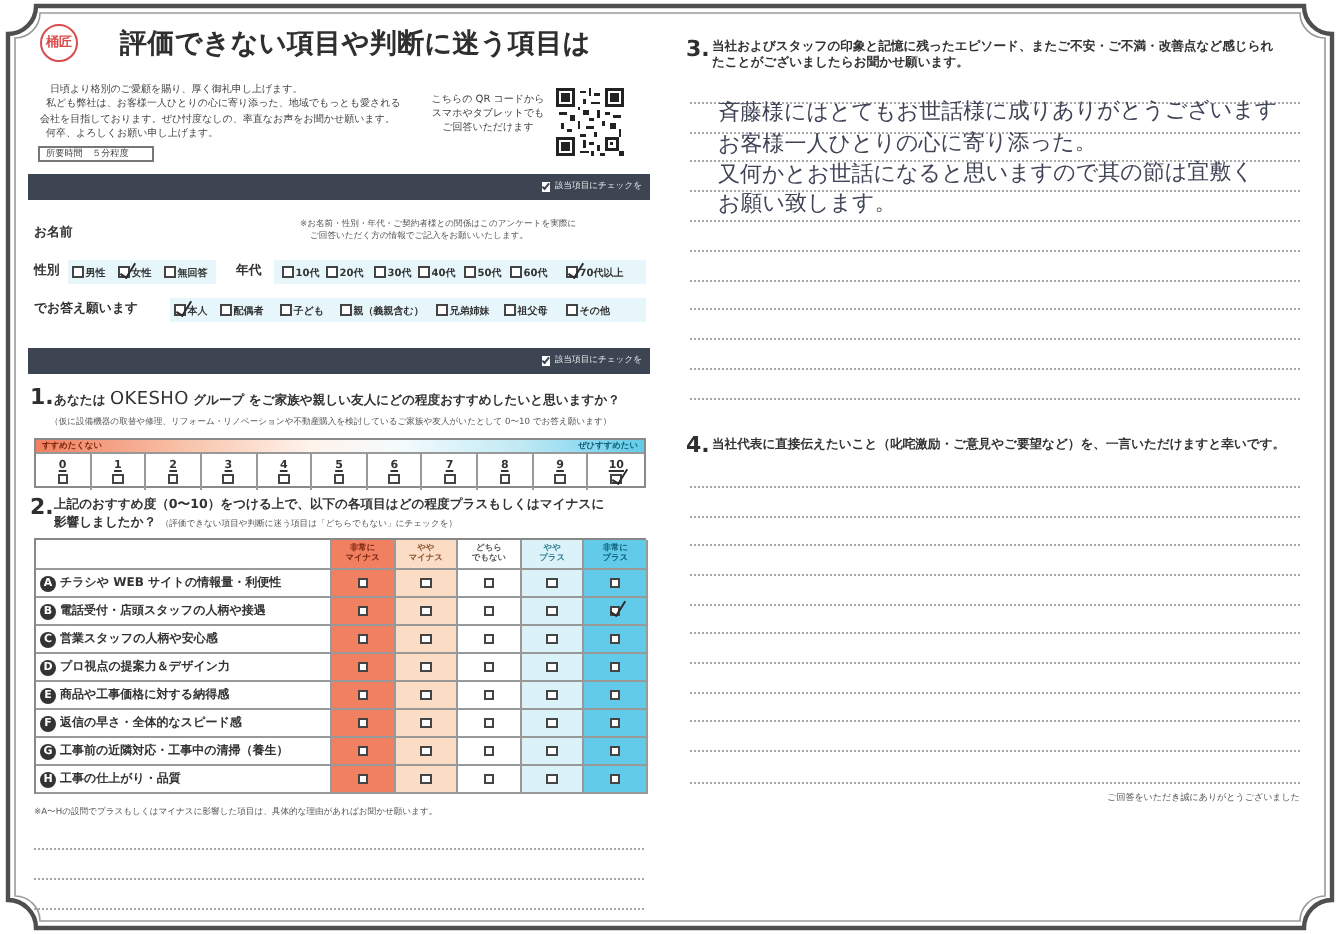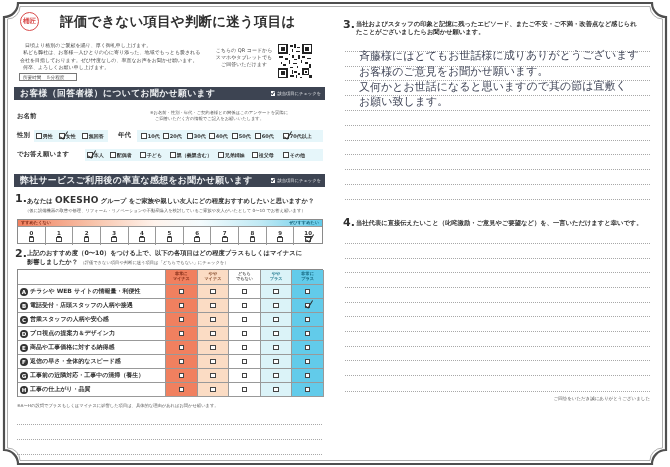--- a/index.html
+++ b/index.html
@@ -33,21 +33,21 @@
   .note div{white-space:nowrap;}
   .band{position:absolute;background:#e6f6fa;height:12px;}
   .opt{position:absolute;display:flex;align-items:center;gap:1.2px;font-size:5px;font-weight:bold;color:#333;height:8px;white-space:nowrap;}
   .cb{position:relative;display:inline-block;width:5.6px;height:5.6px;border:0.7px solid #444;background:#fff;box-sizing:border-box;flex:none;}
   .cb.checked::after{content:"";position:absolute;left:1.6px;top:-4.5px;width:2.6px;height:8px;border-right:0.9px solid #2b2b2b;border-bottom:0.9px solid #2b2b2b;transform:rotate(32deg);}
   .namefield{position:absolute;left:40px;top:112px;width:100px;height:9px;font-size:6px;}
 
   
   .qnum{position:absolute;font-size:11px;font-weight:bold;color:#2f2f2f;line-height:11px;}
   .qtxt{position:absolute;font-size:6.3px;font-weight:bold;color:#333;white-space:nowrap;line-height:8px;}
-  .qtxt .brand{font-size:9px;font-weight:700;letter-spacing:0.2px;}
+  .qtxt .brand{font-size:9px;font-weight:400;letter-spacing:0.2px;}
   .qsub{position:absolute;font-size:4.3px;color:#555;white-space:nowrap;}
 
   
   .scale{position:absolute;left:17px;top:219px;width:306px;height:25px;border:0.7px solid #8a8a8a;box-sizing:border-box;}
   .strip{position:relative;height:6px;background:linear-gradient(to right,#f0805f 0%,#f8c4ab 25%,#fff3ec 45%,#f4fbfd 60%,#bfe9f4 80%,#62cbea 100%);}
   .strip span{position:absolute;top:0;font-size:4.2px;line-height:6px;font-weight:bold;white-space:nowrap;}
   .strip .lo{left:3px;color:#7a2410;}
   .strip .hi{right:3px;color:#0d5d75;}
   .cells{display:grid;grid-template-columns:repeat(11,1fr);height:17.6px;border-top:0.6px solid #999;}
   .cell{border-right:0.6px solid #999;display:flex;flex-direction:column;align-items:center;justify-content:center;gap:1px;}
@@ -136,21 +136,20 @@
       <rect x="12" y="20" width="2" height="1"></rect>
     <rect x="15" y="21" width="1" height="2"></rect>
       <rect x="9" y="23" width="3" height="1"></rect>
       <rect x="13" y="23" width="1" height="2"></rect>
     <rect x="16" y="24" width="2" height="1"></rect>
       <rect x="23" y="23" width="2" height="2"></rect>
   </g>
 </svg>
 
 <div class="bar" style="top:87px">
-  <span>お客様（回答者様）についてお聞かせ願います</span>
   <span class="hint">
       <i></i>
       <span>該当項目にチェックを</span>
     </span>
 </div>
 
 <div class="lbl" style="left:17px;top:112px">お名前</div>
 <div class="namefield"></div>
 <div class="note">
   <div>※お名前・性別・年代・ご契約者様との関係はこのアンケートを実際に</div>
@@ -228,21 +227,20 @@
 <label class="opt" style="left:252px;top:151px">
     <span class="cb"></span>
     <span>祖父母</span>
   </label>
 <label class="opt" style="left:283px;top:151px">
     <span class="cb"></span>
     <span>その他</span>
   </label>
 
 <div class="bar" style="top:174px">
-  <span>弊社サービスご利用後の率直な感想をお聞かせ願います</span>
   <span class="hint">
       <i></i>
       <span>該当項目にチェックを</span>
     </span>
 </div>
 
 <div class="qnum" style="left:15px;top:193px">1.</div>
 <div class="qtxt" style="left:27px;top:196px"><span>あなたは </span><span class="brand">OKESHO</span><span> グループ をご家族や親しい友人にどの程度おすすめしたいと思いますか？</span></div>
 <div class="qsub" style="left:25px;top:208px">（仮に設備機器の取替や修理、リフォーム・リノベーションや不動産購入を検討しているご家族や友人がいたとして 0〜10 でお答え願います）</div>
 
@@ -504,21 +502,21 @@
   <div class="dots" style="left:345px;top:95px;width:305px"></div>
   <div class="dots" style="left:345px;top:110px;width:305px"></div>
   <div class="dots" style="left:345px;top:125px;width:305px"></div>
   <div class="dots" style="left:345px;top:140px;width:305px"></div>
   <div class="dots" style="left:345px;top:154px;width:305px"></div>
   <div class="dots" style="left:345px;top:169px;width:305px"></div>
   <div class="dots" style="left:345px;top:184px;width:305px"></div>
   <div class="dots" style="left:345px;top:199px;width:305px"></div>
 </div>
 <div class="hand" style="left:359px;top:50px">斉藤様にはとてもお世話様に成りありがとうございます</div>
-<div class="hand" style="left:359px;top:66px">お客様のご意見をお聞かせ願います。</div>
+<div class="hand" style="left:359px;top:66px">お客様一人ひとりの心に寄り添った。</div>
 <div class="hand" style="left:359px;top:81px">又何かとお世話になると思いますので其の節は宜敷く</div>
 <div class="hand" style="left:359px;top:96px">お願い致します。</div>
 
 <div class="qnum" style="left:343px;top:217px">4.</div>
 <div class="qtxt" style="left:356px;top:219px">当社代表に直接伝えたいこと（叱咤激励・ご意見やご要望など）を、一言いただけますと幸いです。</div>
 
 <div>
   <div class="dots" style="left:345px;top:243px;width:305px"></div>
   <div class="dots" style="left:345px;top:258px;width:305px"></div>
   <div class="dots" style="left:345px;top:272px;width:305px"></div>

